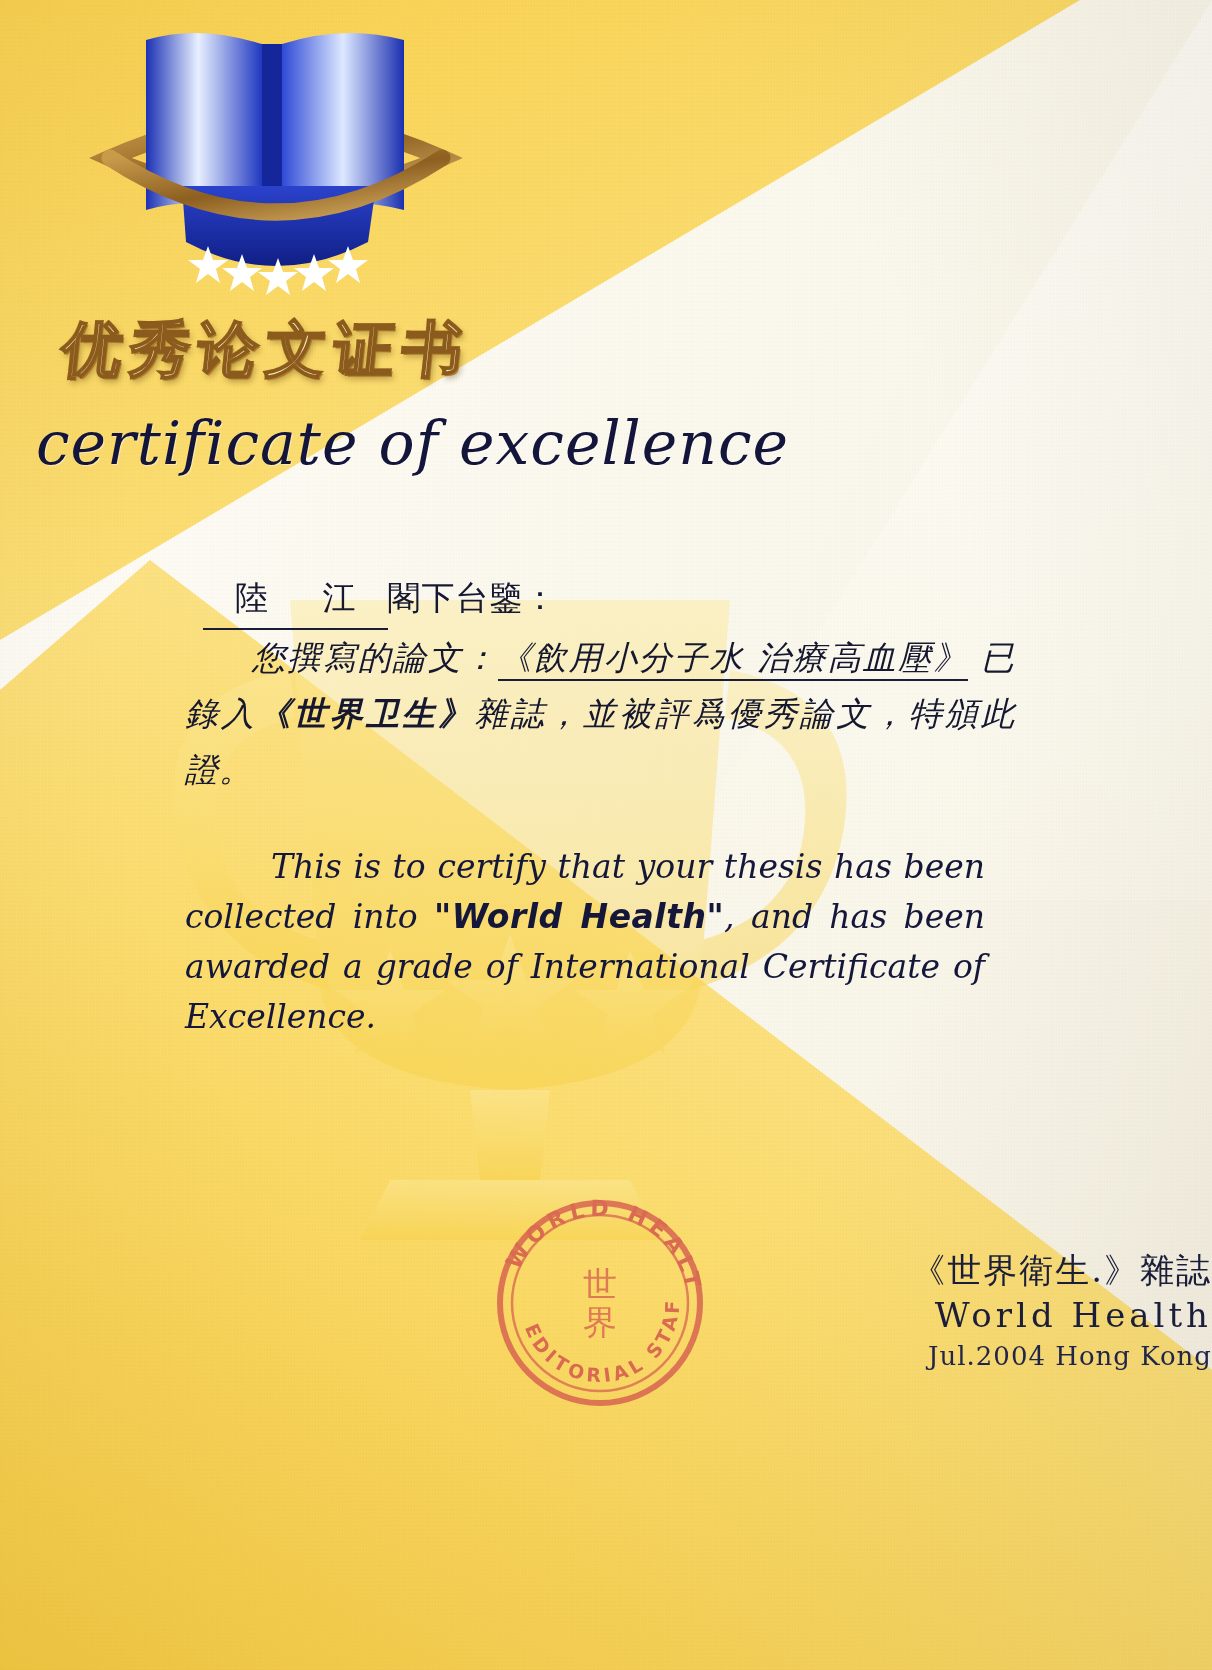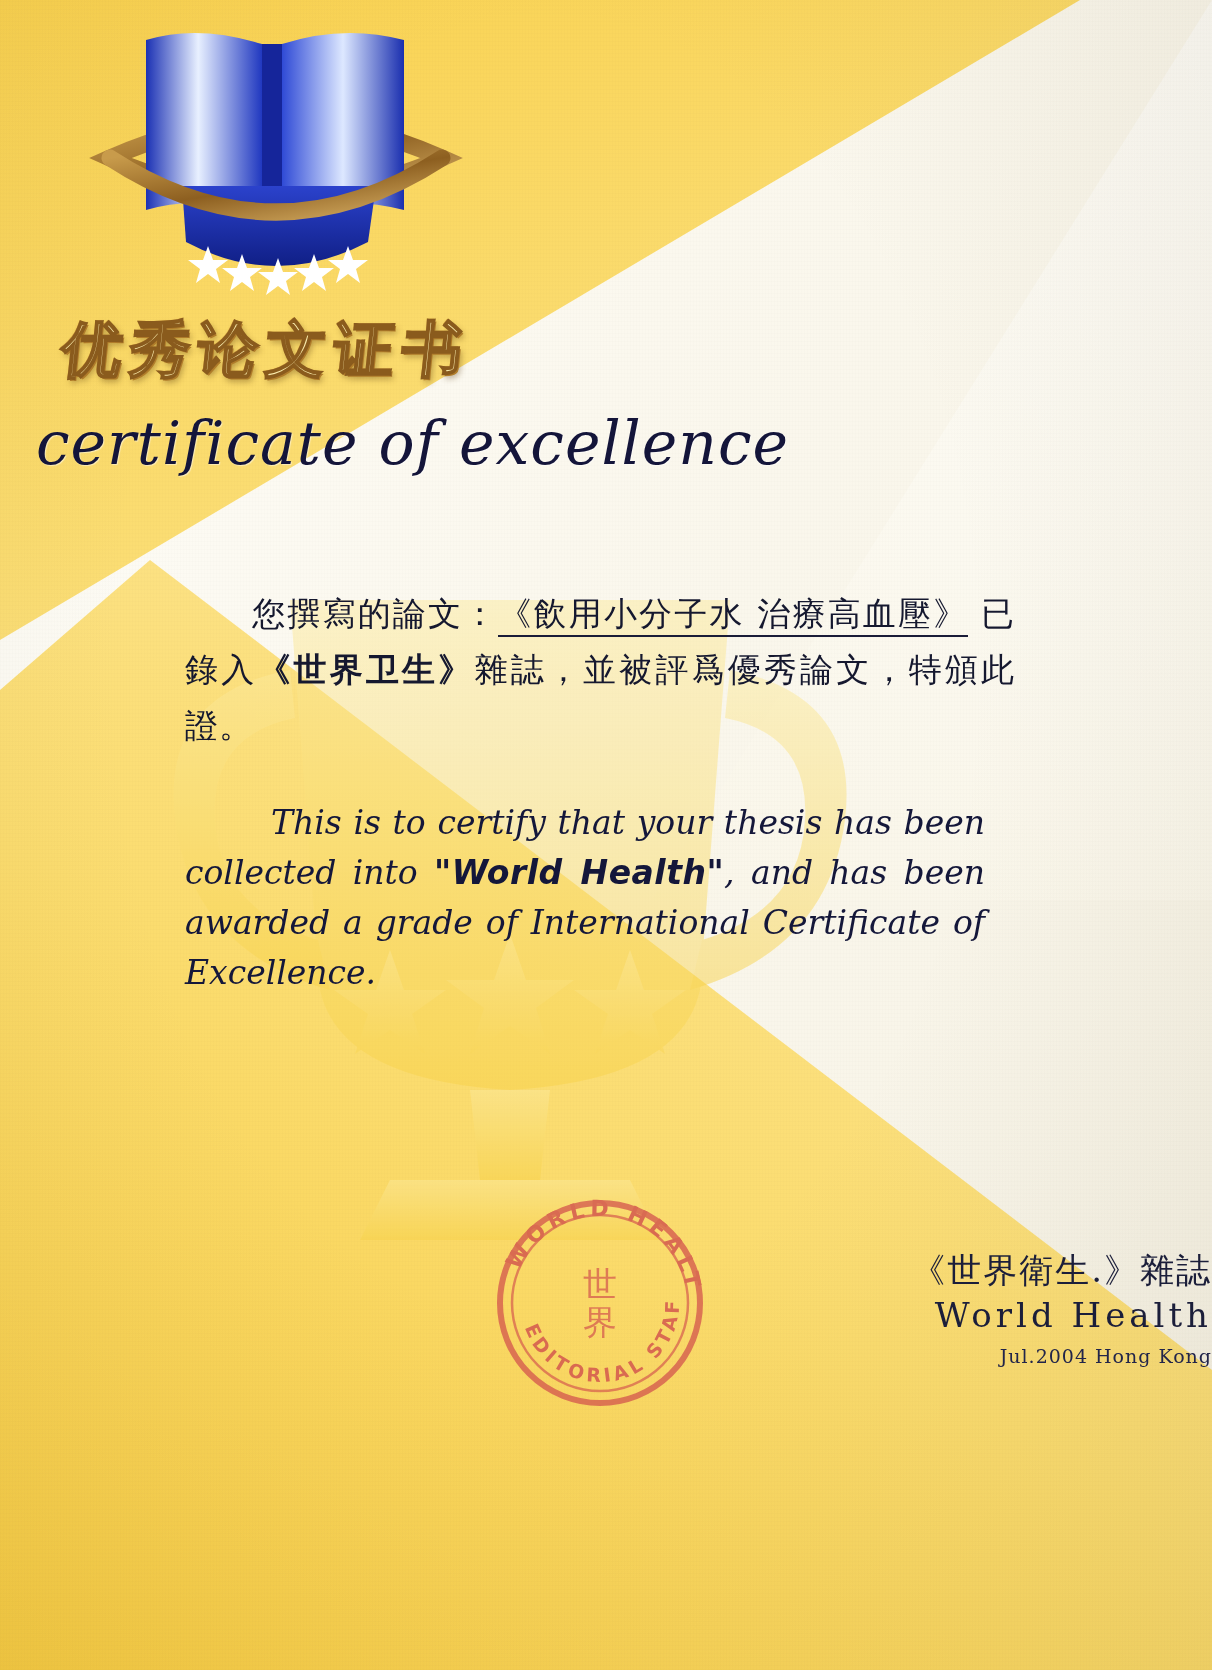--- a/index.html
+++ b/index.html
@@ -159,22 +159,22 @@
     display: inline-block;
     min-width: 150px;
     text-align: center;
     border-bottom: 2px solid #1a1c38;
     padding: 0 10px 2px 10px;
     letter-spacing: 22px;
     text-indent: 22px;
   }
 
   .para-cn {
-    margin-top: 16px;
     text-align: justify;
+    font-style: italic;
   }
   .indent {
     display: inline-block;
     width: 66px;
   }
   .uline {
     border-bottom: 2px solid #1a1c38;
     padding-bottom: 2px;
   }
   .bold-cn { font-weight: bold; }
@@ -227,21 +227,21 @@
   }
   .sign-en {
     font-family: "DejaVu Serif", serif;
     font-size: 34px;
     color: #1b1e3a;
     letter-spacing: 4px;
     line-height: 46px;
   }
   .sign-date {
     font-family: "DejaVu Serif", serif;
-    font-size: 19px;
+    font-size: 26px;
     color: #22254a;
     letter-spacing: 1px;
     line-height: 36px;
   }
 </style>
 </head>
 <body>
 
 <div id="certificate">
 
@@ -323,20 +323,23 @@
   </svg>
 
   <div class="cn-title">
     <div class="cn-title-text">优秀论文证书</div>
   </div>
 
   <div class="en-title">certificate of excellence</div>
 
   <div class="body-block">
 
+    <div class="cn-line salutation">
+      <span class="name-slot">陸 江</span><span>閣下台鑒：</span>
+    </div>
 
     <div class="cn-line para-cn">
       <span class="indent"></span><span>您撰寫的論文：</span><span class="uline">《飲用小分子水 治療高血壓》</span> <span>已錄入</span><span class="bold-cn">《世界卫生》</span><span>雜誌，並被評爲優秀論文，特頒此證。</span>
     </div>
 
     <div class="para-en">
       <span class="first-indent"></span><span>This is to certify that your thesis has been collected into</span>
       <span class="journal-quote">"World Health"</span><span>, and has been awarded a grade of International Certificate of Excellence.</span>
     </div>
   </div>

